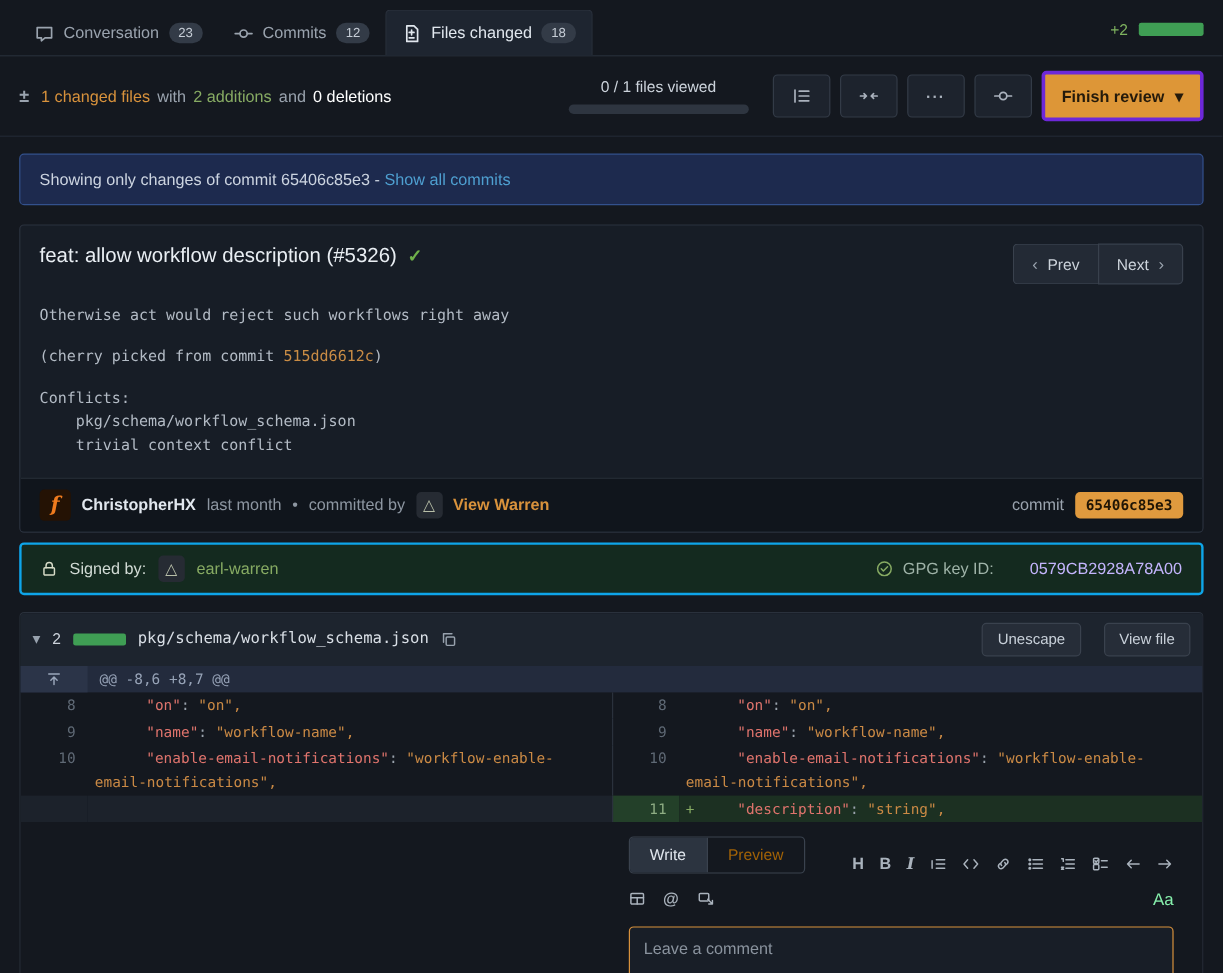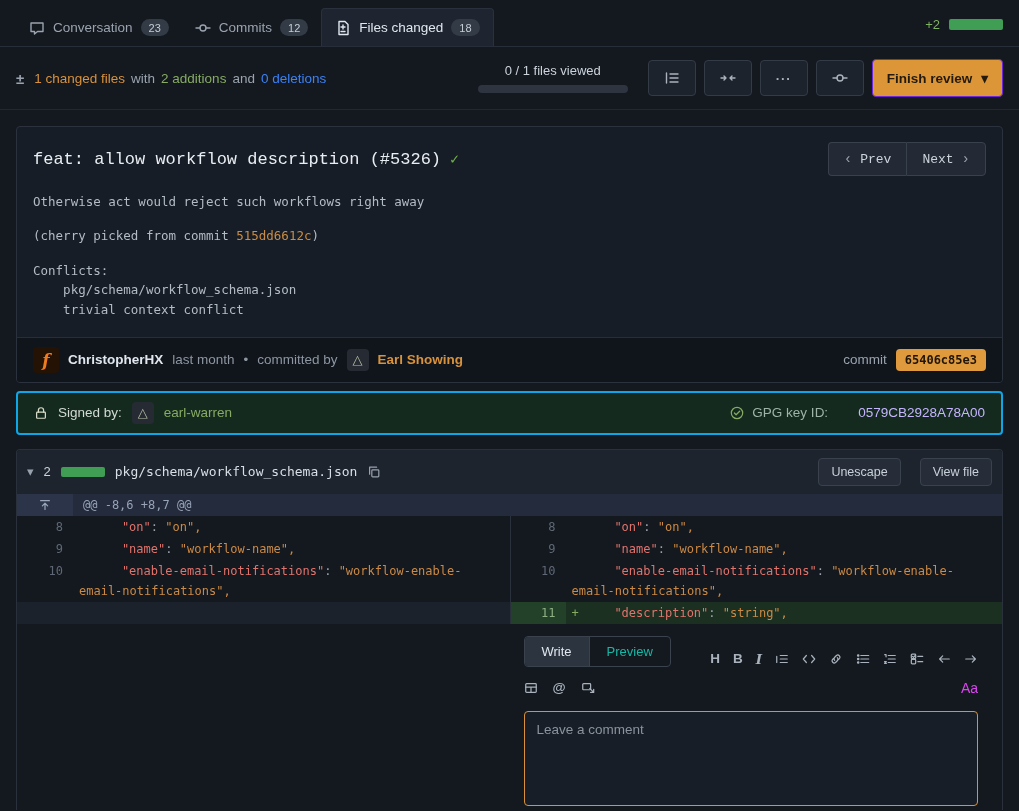--- a/index.html
+++ b/index.html
@@ -18,40 +18,40 @@
   .diffstat{margin-left:auto;display:flex;align-items:center;gap:9px;padding-bottom:14px;}
   .plus2{color:#7fb35f;font-size:13px;}
   .statbar{width:54px;height:11px;background:#3f9e54;border-radius:2px;}
 
   
   .summary{display:flex;align-items:center;gap:6px;padding:12px 16px;border-bottom:1px solid #222833;
            font-size:13.5px;color:#9aa3ae;}
   .pm-icon{font-size:15px;font-weight:bold;color:#9aa3ae;margin-right:4px;}
   .orange-txt{color:#d8923c;}
   .green-txt{color:#87ab63;}
-  .red-txt{color:#3b82f6;}
+  .red-txt{color:#ffffff;}
   .review-right{margin-left:auto;display:flex;align-items:center;gap:8px;}
   .viewed{margin-right:12px;}
   .viewed-text{color:#ccd3db;font-size:13px;text-align:center;margin-bottom:7px;}
   .viewed-bar{width:150px;height:8px;background:#2e3540;border-radius:4px;overflow:hidden;}
   .viewed-fill{height:100%;background:#3f9e54;}
   .icon-btn{width:46px;height:34px;background:#1d232d;border:1px solid #333b47;border-radius:4px;
             display:flex;align-items:center;justify-content:center;color:#aab2bd;cursor:pointer;}
   .ellipsis-txt{font-size:13px;font-weight:bold;letter-spacing:1px;}
-  .finish-btn{background:#dd9637;color:#241a0b;font-weight:bold;font-size:13.5px;border:1px solid #6d28d9;
+  .finish-btn{background:#dd9637;color:#241a0b;font-weight:bold;font-size:13.5px;border:3px solid #6d28d9;
               border-radius:4px;padding:0 14px;height:36px;display:flex;gap:9px;align-items:center;cursor:pointer;}
 
   
   .banner{margin:14px 16px;background:#1d2a4e;border:1px solid #33518d;border-radius:4px;
           padding:13px 16px;font-size:13.5px;color:#ccd4e0;}
   .banner-link{color:#4e9fd0;cursor:pointer;}
 
   
   .commit-box{margin:16px 16px 0 16px;background:#171d26;border:1px solid #2b323e;border-radius:4px;overflow:hidden;}
-  .commit-header{padding:15px 16px 6px 16px;display:flex;align-items:center;font-family:Liberation Mono, monospace;}
+  .commit-header{padding:15px 16px 6px 16px;display:flex;align-items:flex-start;}
   .commit-title{font-size:17px;color:#e9eef3;font-weight:500;display:flex;align-items:center;gap:9px;}
   .title-check{color:#6fb04a;font-weight:bold;font-size:15px;}
   .pager{margin-left:auto;display:flex;}
   .pager-btn{background:#232a35;border:1px solid #39414d;color:#ccd3db;font-size:13px;padding:8px 15px;
              display:flex;gap:8px;align-items:center;cursor:pointer;}
   .pager-btn.prev{border-radius:4px 0 0 4px;border-right:none;}
   .pager-btn.next{border-radius:0 4px 4px 0;}
   .chev{color:#9aa3ae;font-size:14px;}
   .commit-body{padding:10px 16px 18px 16px;font-family:"DejaVu Sans Mono",monospace;font-size:12.5px;
                line-height:1.55;color:#b3bbc5;}
@@ -110,29 +110,29 @@
   .seg-k{color:#e0746d;}
   .seg-p{color:#9aa3ad;}
   .seg-s{color:#cb8a45;}
 
   
   .comment-row{display:flex;min-height:172px;}
   .comment-left{width:50%;}
   .comment-form{width:50%;box-sizing:border-box;padding:12px 24px 0 14px;}
   .editor-top{display:flex;align-items:flex-end;}
   .seg-tabs{display:flex;border:1px solid #3a424e;border-radius:4px;overflow:hidden;font-size:13px;}
-  .seg-tab{padding:7px 17px;color:#14b8a6;cursor:pointer;}
+  .seg-tab{padding:7px 17px;color:#a16207;cursor:pointer;}
   .seg-tab.active{background:#2c3440;color:#e1e7ee;border-right:1px solid #3a424e;}
   .fmt-icons{margin-left:auto;display:flex;gap:13px;align-items:center;color:#aab3bd;}
   .fmt-icons > *{cursor:pointer;}
   .ticon{font-size:13.5px;font-weight:bold;}
   .ticon.it{font-family:"DejaVu Serif",serif;font-style:italic;}
   .editor-second{margin-top:13px;display:flex;gap:15px;align-items:center;color:#aab3bd;}
   .editor-second > *{cursor:pointer;}
-  .aa-label{margin-left:auto;color:#d946ef;font-size:14px;}
+  .aa-label{margin-left:auto;color:#86efac;font-size:14px;}
   .comment-textarea{margin-top:15px;width:100%;height:95px;box-sizing:border-box;background:#181e27;
                     border:1px solid #d8913c;border-radius:4px;color:#cfd6dd;
                     font-family:"Liberation Sans",sans-serif;font-size:13.5px;padding:10px 12px;
                     outline:none;resize:none;}
   .comment-textarea::placeholder{color:#8a939e;}
 </style>
 </head>
 <body>
 
 <div class="page">
@@ -201,20 +201,24 @@
             <path d="M1 8h4M11 8h4"></path>
           </svg>
       </div>
       <div class="finish-btn">
         <span>Finish review</span>
         <span>▾</span>
       </div>
     </div>
   </div>
 
+  <div class="banner">
+    <span>Showing only changes of commit 65406c85e3 - </span>
+    <span class="banner-link">Show all commits</span>
+  </div>
 
   <div class="commit-box">
     <div class="commit-header">
       <div class="commit-title">
         <span>feat: allow workflow description (#5326)</span>
         <span class="title-check">✓</span>
       </div>
       <div class="pager">
         <div class="pager-btn prev">
           <span class="chev">‹</span>
@@ -235,21 +239,21 @@
       <div class="tight">    trivial context conflict</div>
     </div>
 
     <div class="author-row">
       <div class="avatar-f">f</div>
       <span class="author-name">ChristopherHX</span>
       <span class="author-meta">last month</span>
       <span class="author-meta">•</span>
       <span class="author-meta">committed by</span>
       <div class="avatar-tri">△</div>
-      <span class="committer-name">Earl Showing</span>
+      <span class="committer-name">View Warren</span>
       <span class="commit-label">commit</span>
       <span class="sha-badge">65406c85e3</span>
     </div>
   </div>
 
   <div class="signed">
     <svg class="ico14 signed-lock" viewBox="0 0 16 16">
         <rect x="3" y="7" width="10" height="7" rx="1"></rect>
         <path d="M5 7V5a3 3 0 0 1 6 0v2"></path>
       </svg>

